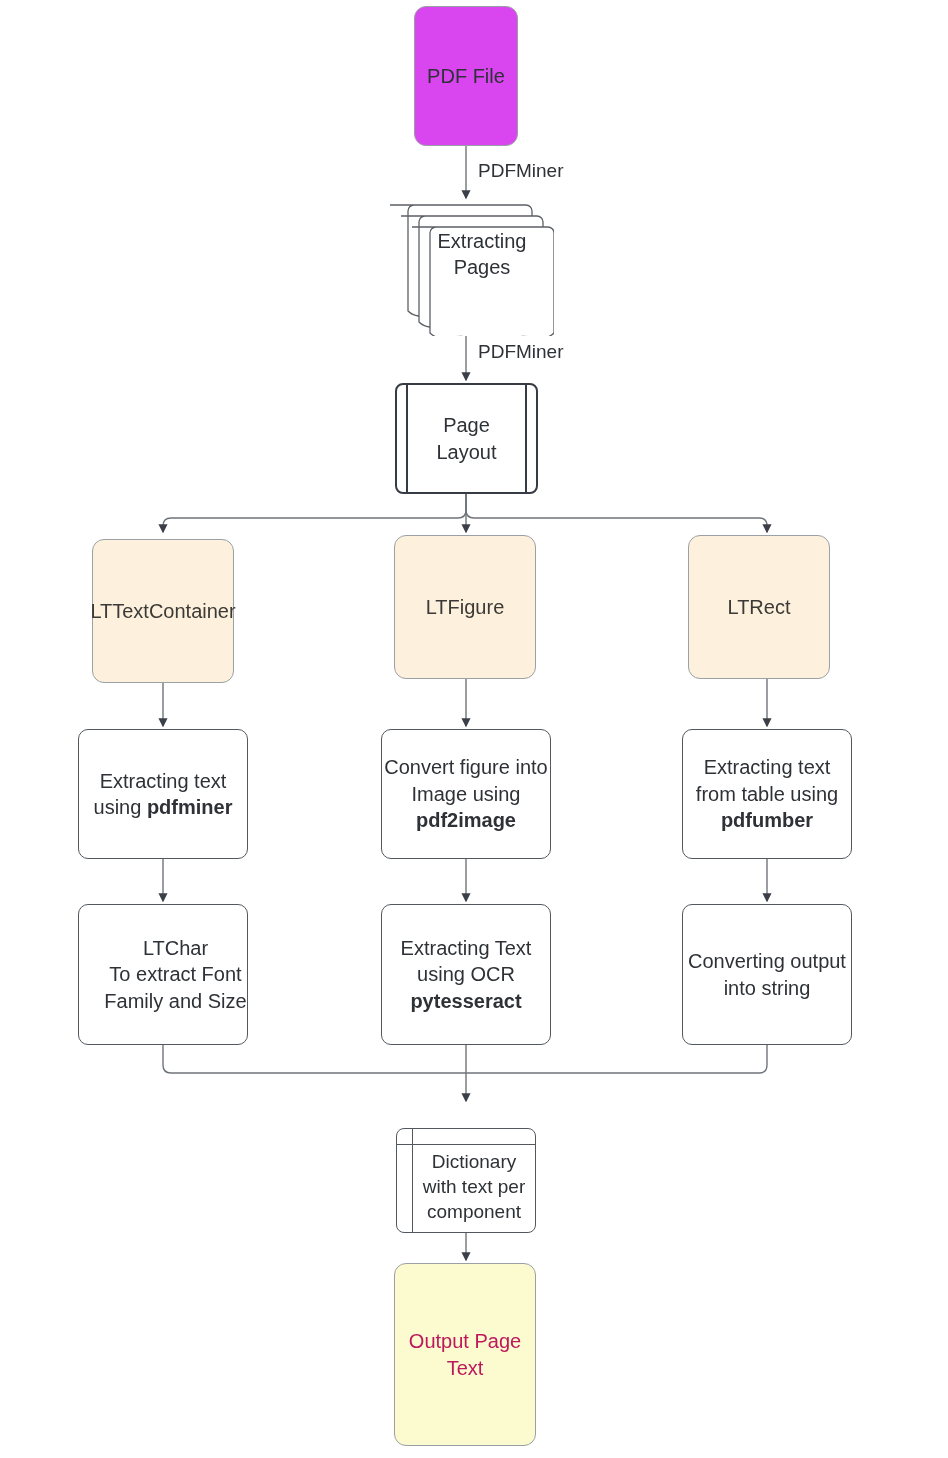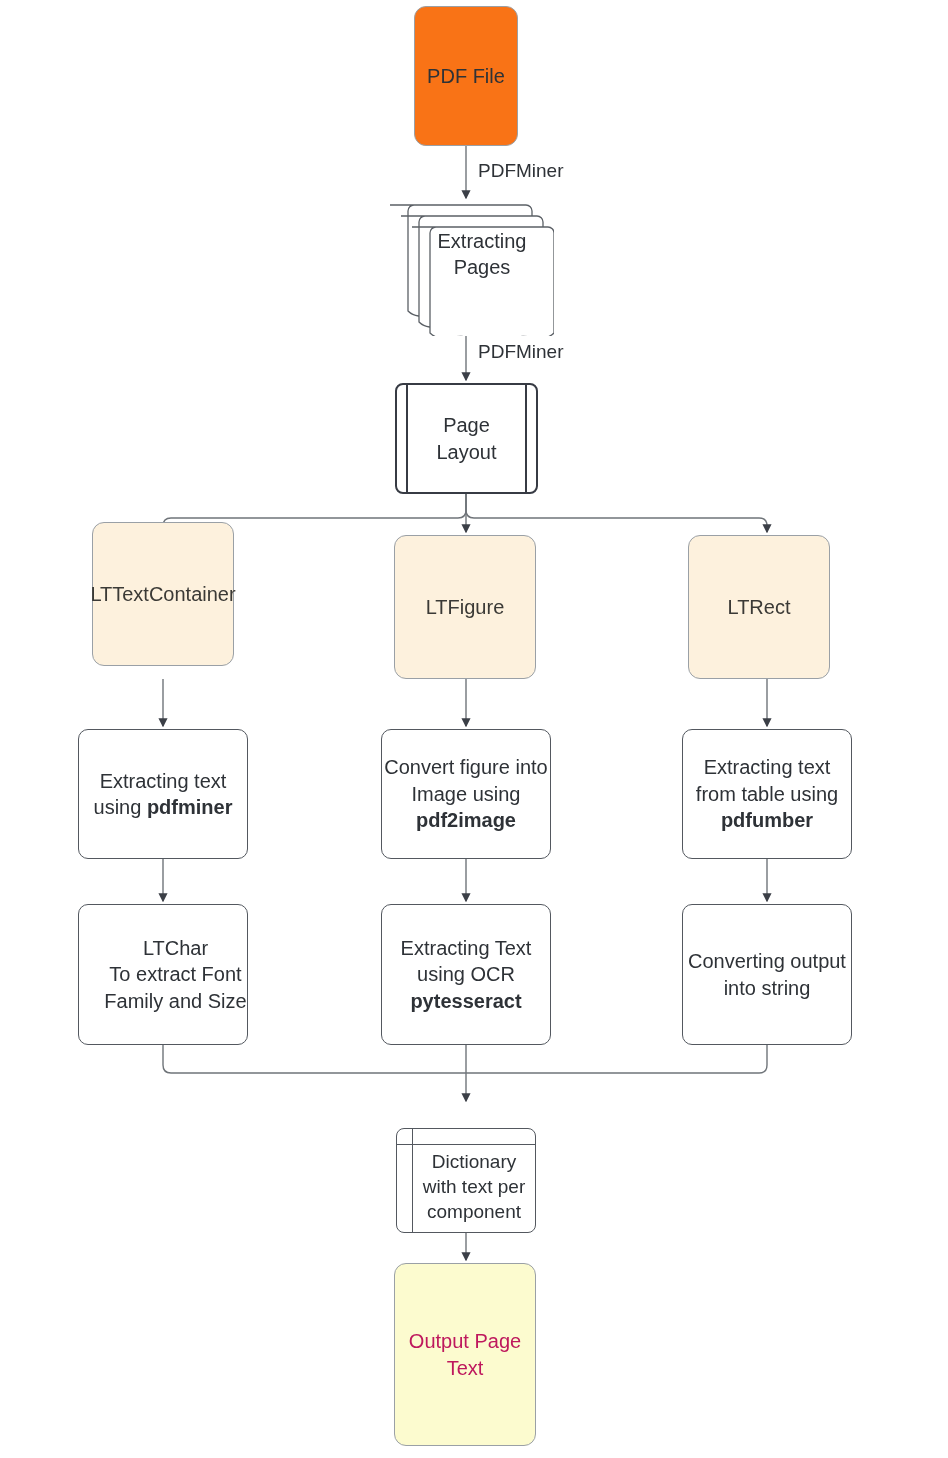--- a/index.html
+++ b/index.html
@@ -36,21 +36,21 @@
   .node .label {
     position: relative;
     z-index: 2;
     line-height: 1.32;
     white-space: pre-line;
     color: #2e3237;
     font-size: 20px;
   }
   
   .shape-rounded-grey {
-    background: #f97316;
+    background: #d946ef;
     border: 1.3px solid #9aa0a6;
     border-radius: 12px;
   }
   
   .shape-rounded-white {
     background: #ffffff;
     border: 1.3px solid #53585f;
     border-radius: 10px;
   }
   
@@ -196,21 +196,21 @@
     </svg>
     <span class="label" style="transform:translate(14px,-12px);">Extracting
 Pages</span>
   </div>
 
   <div class="node shape-predef" style="left:395px; top:383px; width:143px; height:111px;">
     <span class="label">Page
 Layout</span>
   </div>
 
-  <div class="node shape-rounded-cream" style="left:92px; top:522px; width:142px; height:144px;">
+  <div class="node shape-rounded-cream" style="left:92px; top:539px; width:142px; height:144px;">
     <span class="label" style="white-space:nowrap;">LTTextContainer</span>
   </div>
 
   <div class="node shape-rounded-cream" style="left:394px; top:535px; width:142px; height:144px;">
     <span class="label">LTFigure</span>
   </div>
 
   <div class="node shape-rounded-cream" style="left:688px; top:535px; width:142px; height:144px;text-align:right;">
     <span class="label">LTRect</span>
   </div>

